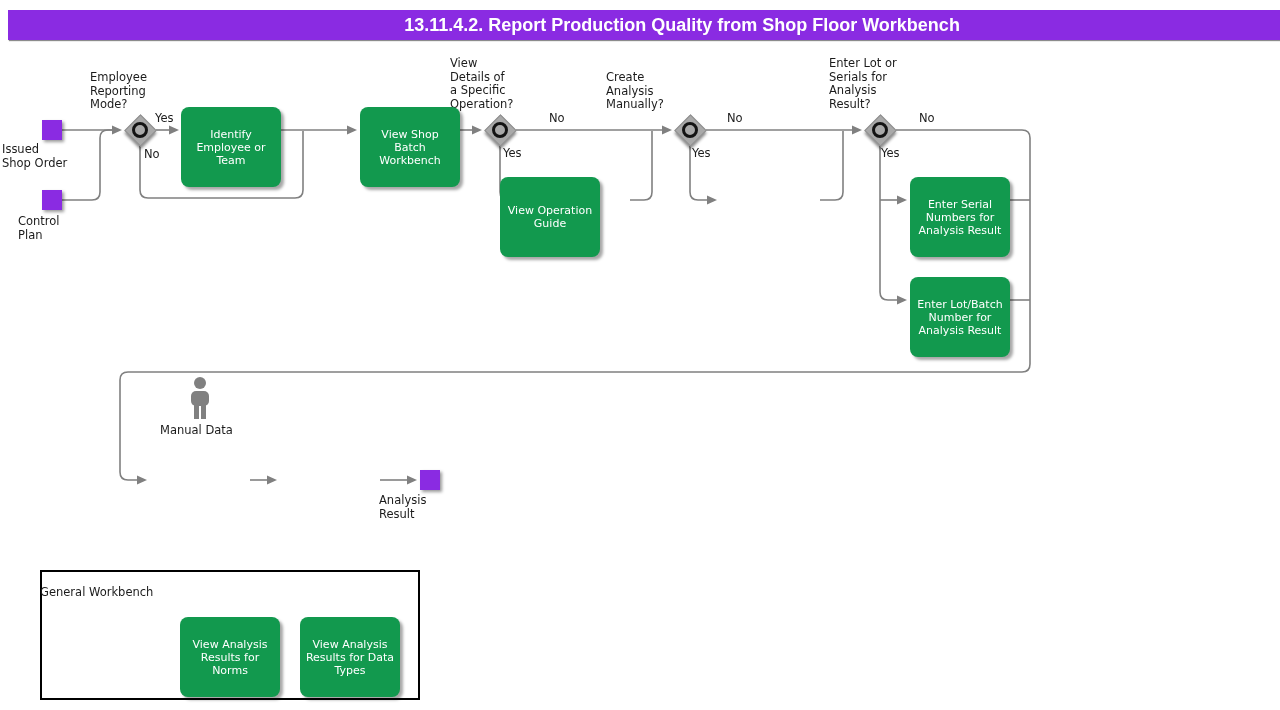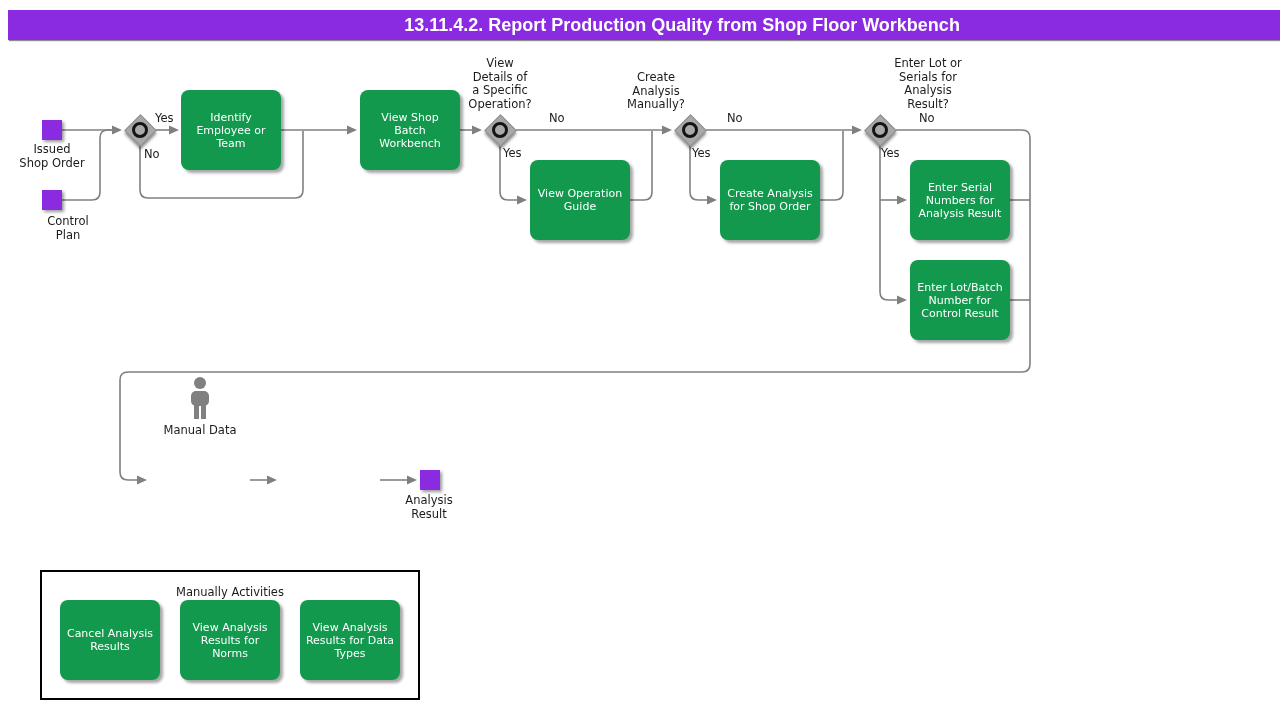--- a/index.html
+++ b/index.html
@@ -7,33 +7,33 @@
           font-family:"DejaVu Sans",sans-serif;}
   .titlebar{position:absolute;left:8px;top:10px;width:1264px;height:30px;
             background:var(--header-bg,#8A2BE2);color:#fff;
             display:flex;align-items:center;justify-content:center;
             font-family:"Liberation Sans",sans-serif;font-weight:bold;font-size:18px;
             box-shadow:1px 1px 1px rgba(0,0,0,0.45);padding-left:42px;}
   .connector-layer{position:absolute;left:0;top:0;}
   .activity{position:absolute;width:100px;height:80px;box-sizing:border-box;
             background:var(--activity-green,#12994E);border-radius:8px;
             box-shadow:3px 3px 3px rgba(0,0,0,0.35);
-            display:flex;align-items:center;justify-content:center;cursor:pointer;}
+            display:flex;align-items:center;justify-content:center;cursor:pointer;margin-top:17px;}
   .activity .txt{color:#fff;font-size:11px;line-height:13px;text-align:center;
                  white-space:pre-line;padding:2px 4px;}
   .event{position:absolute;width:20px;height:20px;background:var(--event-purple,#8A2BE2);
          box-shadow:2px 2px 3px rgba(0,0,0,0.4);cursor:pointer;}
   .gateway{position:absolute;width:32px;height:32px;cursor:pointer;}
   .gw-diamond{position:absolute;left:4.5px;top:4.5px;width:23px;height:23px;
               background:#A9A9A9;border:1px solid #8f8f8f;box-sizing:border-box;
               transform:rotate(45deg);box-shadow:2px 2px 3px rgba(0,0,0,0.45);}
   .gw-ring{position:absolute;left:8px;top:8px;width:16px;height:16px;box-sizing:border-box;
            border:3px solid #141414;border-radius:50%;}
   .label{position:absolute;font-size:11.5px;line-height:13.5px;color:#1b1b1b;
-         text-align:center;white-space:pre-line;}
+         white-space:pre-line;}
   .branch{position:absolute;font-size:11.5px;line-height:13px;color:#1b1b1b;white-space:nowrap;}
   .general-frame{position:absolute;left:40px;top:570px;width:380px;height:130px;
                  border:2px solid #000;box-sizing:border-box;background:#fff;}
   .person-icon{position:absolute;left:185px;top:377px;}
 </style>
 </head>
 <body>
 
 <div class="canvas">
 
@@ -89,20 +89,23 @@
 Plan</div>
 
   <div class="event" style="left:420px;top:470px"></div>
   <div class="label" style="left:379px;top:494px;width:100px">Analysis
 Result</div>
 
   <div class="gateway" style="left:124px;top:114px">
     <span class="gw-diamond"></span>
     <span class="gw-ring"></span>
   </div>
+  <div class="label" style="left:90px;top:71px;width:100px">Employee
+Reporting
+Mode?</div>
   <div class="branch" style="left:155px;top:112px">Yes</div>
   <div class="branch" style="left:144px;top:148px">No</div>
 
   <div class="gateway" style="left:484px;top:114px">
     <span class="gw-diamond"></span>
     <span class="gw-ring"></span>
   </div>
   <div class="label" style="left:450px;top:57px;width:100px">View
 Details of
 a Specific
@@ -117,69 +120,61 @@
   <div class="label" style="left:606px;top:71px;width:100px">Create
 Analysis
 Manually?</div>
   <div class="branch" style="left:727px;top:112px">No</div>
   <div class="branch" style="left:692px;top:147px">Yes</div>
 
   <div class="gateway" style="left:864px;top:114px">
     <span class="gw-diamond"></span>
     <span class="gw-ring"></span>
   </div>
-  <div class="label" style="left:878px;top:57px;width:100px">Enter Lot or
+  <div class="label" style="left:829px;top:57px;width:100px">Enter Lot or
 Serials for
 Analysis
 Result?</div>
   <div class="branch" style="left:919px;top:112px">No</div>
   <div class="branch" style="left:881px;top:147px">Yes</div>
 
   <div class="activity" style="left:181px;top:90px">
     <span class="txt">Identify
 Employee or
 Team</span>
   </div>
   <div class="activity" style="left:360px;top:90px">
     <span class="txt">View Shop Batch
 Workbench</span>
   </div>
-  <div class="activity" style="left:530px;top:160px">
+  <div class="activity" style="left:500px;top:160px">
     <span class="txt">View Operation
 Guide</span>
-  </div>
-  <div class="activity" style="left:720px;top:160px">
-    <span class="txt">Create Analysis
-for Shop Order</span>
   </div>
   <div class="activity" style="left:910px;top:160px">
     <span class="txt">Enter Serial
 Numbers for
 Analysis Result</span>
   </div>
   <div class="activity" style="left:910px;top:260px">
     <span class="txt">Enter Lot/Batch
 Number for
-Control Result</span>
+Analysis Result</span>
   </div>
 
   <svg class="person-icon" width="30" height="44" viewBox="0 0 30 44">
     <circle cx="15" cy="6" r="6" fill="#808080"></circle>
     <rect x="6" y="14" width="18" height="15" rx="5" fill="#808080"></rect>
     <rect x="9" y="27" width="5" height="15" fill="#808080"></rect>
     <rect x="16" y="27" width="5" height="15" fill="#808080"></rect>
   </svg>
   <div class="label" style="left:160px;top:424px;width:80px;white-space:nowrap">Manual Data</div>
 
   <div class="general-frame"></div>
-  <div class="label" style="left:40px;top:586px;width:380px">Manually Activities</div>
-  <div class="activity" style="left:60px;top:600px">
-    <span class="txt">Cancel Analysis
-Results</span>
-  </div>
+  <div class="label" style="left:40px;top:586px;width:380px">General Workbench</div>
   <div class="activity" style="left:180px;top:600px">
     <span class="txt">View Analysis
 Results for
 Norms</span>
   </div>
   <div class="activity" style="left:300px;top:600px">
     <span class="txt">View Analysis
 Results for Data
 Types</span>
   </div>

